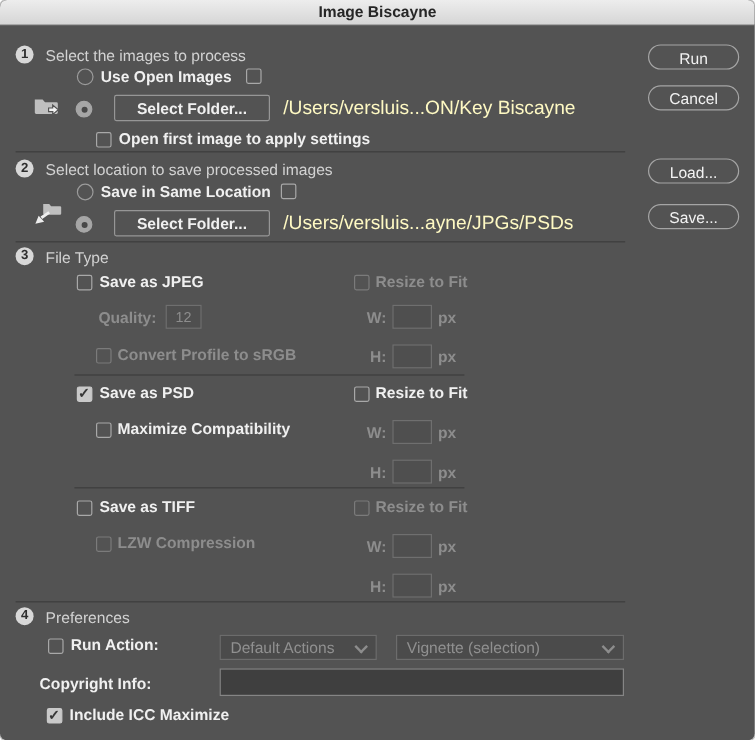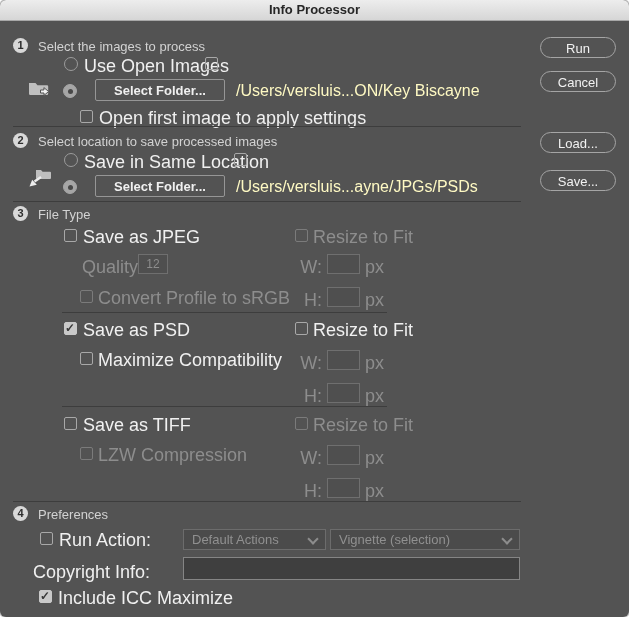--- a/index.html
+++ b/index.html
@@ -5,21 +5,21 @@
   html,body{margin:0;padding:0;background:#ffffff;}
   .dlg{position:relative;width:629px;height:617px;background:#535353;
        border-radius:6px;overflow:hidden;font-family:"Liberation Sans",sans-serif;
        box-shadow:0 0 0 1px rgba(0,0,0,.25);}
   .titlebar{position:absolute;left:0;top:0;width:629px;height:20px;
        background:linear-gradient(#ededed,#d6d6d6);border-bottom:1px solid #a8a8a8;
        text-align:center;font-size:13px;line-height:20px;color:#262626;font-weight:bold;}
   .badge{position:absolute;width:15px;height:15px;border-radius:50%;background:#d8d8d8;
        color:#2e2e2e;font-size:11px;font-weight:bold;line-height:15px;text-align:center;}
   .hdr{position:absolute;font-size:13px;color:#d2d2d2;white-space:nowrap;}
-  .lbl{position:absolute;font-size:18px;font-weight:normal;color:#f0f0f0;white-space:nowrap;}
+  .lbl{position:absolute;font-size:13px;font-weight:bold;color:#f0f0f0;white-space:nowrap;}
   .lbl.dim{color:#8d8d8d;}
   .path{position:absolute;font-size:16px;color:#fef9c3;white-space:nowrap;}
   .cb{position:absolute;box-sizing:border-box;width:13px;height:13px;border:1px solid #a8a8a8;
       border-radius:2px;background:transparent;}
   .cb.dim{border-color:#7b7b7b;}
   .cb.on{background:#c9c9c9;border-color:#c9c9c9;}
   .cb.on::after{content:"\2713";position:absolute;left:0px;top:-2px;font-size:12px;
       font-weight:bold;color:#383838;}
   .radio{position:absolute;box-sizing:border-box;width:14px;height:14px;border:1px solid #9b9b9b;
       border-radius:50%;background:transparent;}
@@ -43,21 +43,21 @@
   .chev{position:absolute;right:8px;top:5px;width:6px;height:6px;
       border-right:2px solid #8d8d8d;border-bottom:2px solid #8d8d8d;transform:rotate(45deg);}
   .icon{position:absolute;}
 </style>
 </head>
 <body>
 
 <div class="dlg">
 
   <div class="titlebar">
-    <span>Info Processor</span>
+    <span>Image Biscayne</span>
   </div>
 
   <button class="macbtn" style="top:37px">Run</button>
   <button class="macbtn" style="top:71px">Cancel</button>
   <button class="macbtn" style="top:132px">Load...</button>
   <button class="macbtn" style="top:170px">Save...</button>
 
   <div class="badge" style="left:13px;top:38px">1</div>
   <div class="hdr" style="left:38px;top:39px">Select the images to process</div>
 
@@ -150,21 +150,21 @@
   <input class="field" style="left: 327px; top: 478px; width: 33px; height: 20px;" readonly="">
   <div class="lbl dim" style="left:365px;top:481px">px</div>
 
   <div class="sep" style="left:13px;top:501px;width:508px"></div>
 
   <div class="badge" style="left:13px;top:506px">4</div>
   <div class="hdr" style="left:38px;top:507px">Preferences</div>
 
   <div class="cb" style="left:40px;top:532px"></div>
   <div class="lbl" style="left:59px;top:530px">Run Action:</div>
-  <div class="dd" style="left:183px;top:529px;width:143px">
+  <div class="dd" style="left:183px;top:529px;width:131px">
     <span>Default Actions</span>
     <span class="chev"></span>
   </div>
   <div class="dd" style="left:330px;top:529px;width:190px">
     <span>Vignette (selection)</span>
     <span class="chev"></span>
   </div>
 
   <div class="lbl" style="left:33px;top:562px">Copyright Info:</div>
   <input class="copyfield" style="left: 183px; top: 557px; width: 337px; height: 23px;">

